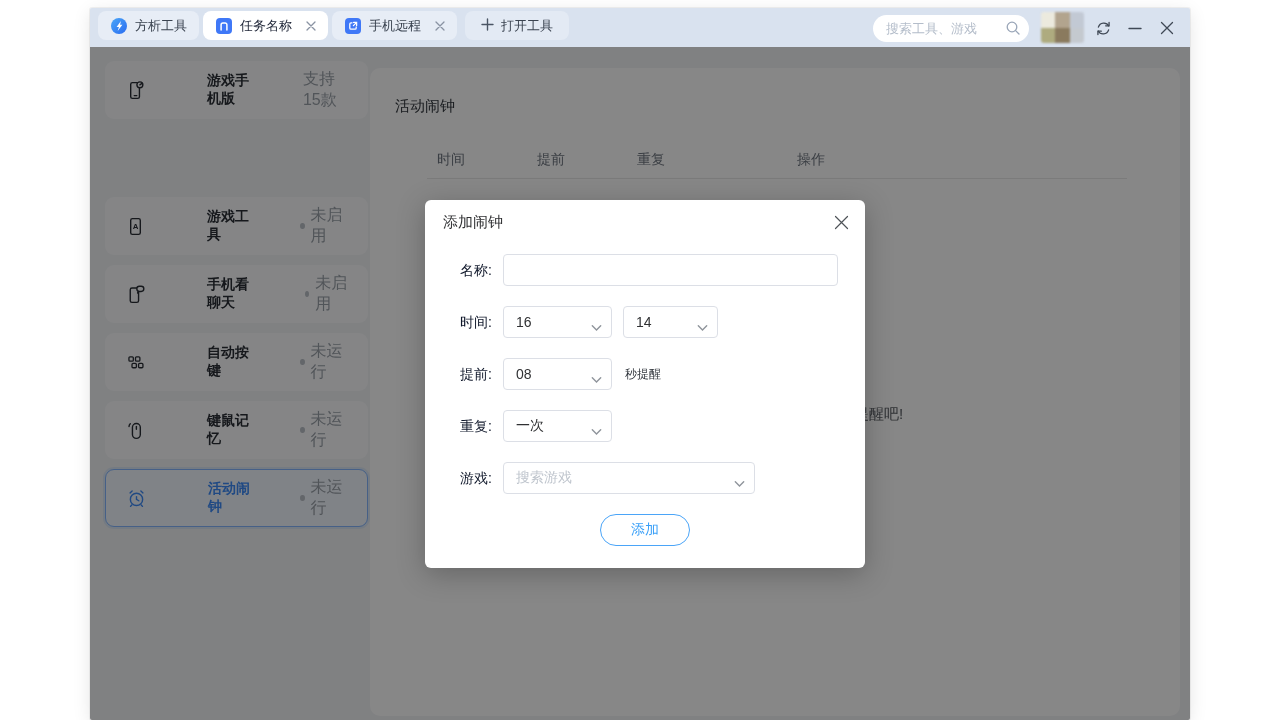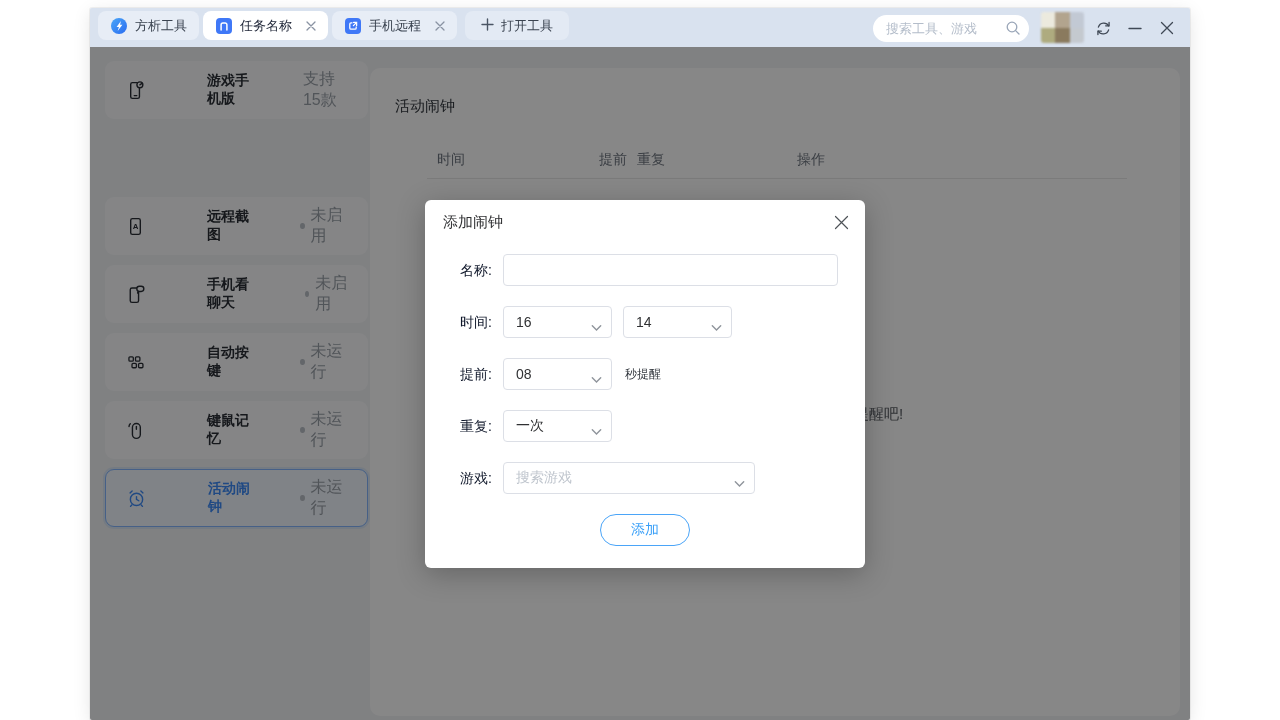--- a/index.html
+++ b/index.html
@@ -54,21 +54,21 @@
   .side-item.selected .lbl { color:#3d8bf8; }
 
   
   .main-card { position:absolute; left:280px; top:21px; width:810px; height:648px;
     background:#ffffff; border-radius:10px; }
   .main-title { position:absolute; left:25px; top:29px; font-size:15px;
     font-weight:500; color:#33383f; }
   .thead { position:absolute; left:57px; top:73px; width:700px; height:38px;
     display:flex; align-items:center; border-bottom:1px solid #e8e8e8; }
   .th { font-size:14px; color:#6f7680; padding-left:10px; }
-  .th.c1{ width:228px; } .th.c2{ width:100px; } .th.c3{ width:100px;text-align:right; }
+  .th.c1{ width:228px; } .th.c2{ width:100px; } .th.c3{ width:100px; }
   .th.c4{ width:160px; } .th.c5{ width:112px; }
   .empty-frag { position:absolute; left:484px; top:337px; font-size:15px; color:#5c6066; }
 
   
   .dim { position:absolute; left:0; top:39px; right:0; bottom:0;
     background:rgba(0,0,0,0.47); z-index:10; }
 
   
   .modal { position:absolute; left:335px; top:192px; width:440px; height:368px;
     background:#ffffff; border-radius:6px; z-index:20;
@@ -80,21 +80,21 @@
   .mlabel { position:absolute; left:0; top:0; width:67px; height:32px;
     line-height:32px; text-align:right; font-size:14px; color:#0f172a; }
   .txt-input { position:absolute; left:78px; top:0; width:335px; height:32px;
     border:1px solid #dcdfe6; border-radius:4px; outline:none; padding:0 10px;
     font-size:14px; color:#303133; font-family:inherit; }
   .sel { position:absolute; top:0; height:32px; border:1px solid #dcdfe6;
     border-radius:4px; background:#fff; display:flex; align-items:center;
     padding:0 26px 0 12px; font-size:14px; color:#303133; cursor:pointer; }
   .sel .chev { position:absolute; right:9px; top:12px; }
   .sel.w1 { left:78px; width:109px; }
-  .sel.w2 { left:198px; width:109px; }
+  .sel.w2 { left:198px; width:95px; }
   .sel.wide { left:78px; width:252px; }
   .sel .ph { color:#bfc5cd; }
   .suffix { position:absolute; left:200px; top:0; height:32px; line-height:32px;
     font-size:12px; color:#33383f; }
   .submit-btn { position:absolute; left:175px; top:314px; width:90px; height:32px;
     border-radius:16px; border:1px solid #4ba5f8; background:#ffffff;
     color:#3aa0f8; font-size:14px; font-family:inherit; cursor:pointer; }
 </style>
 </head>
 <body>
@@ -218,21 +218,21 @@
     </div>
 
 
     <div class="side-item" style="top:150px">
       <span class="icn">
         <svg width="21" height="21" viewBox="0 0 24 24" fill="none" stroke="#2b2f36" stroke-width="1.6" stroke-linecap="round">
           <rect x="6.5" y="3" width="11" height="18" rx="2"></rect>
           <text x="12" y="14.5" font-size="9" font-weight="bold" text-anchor="middle" fill="#2b2f36" stroke="none" font-family="Liberation Sans, sans-serif">A</text>
         </svg>
       </span>
-      <span class="lbl">远程截图</span>
+      <span class="lbl">游戏工具</span>
       <span class="sts">
         <span class="dot gray"></span>
         <span>未启用</span>
       </span>
     </div>
 
     <div class="side-item" style="top:218px">
       <span class="icn">
         <svg width="21" height="21" viewBox="0 0 24 24" fill="none" stroke="#2b2f36" stroke-width="1.6" stroke-linecap="round">
           <rect x="6" y="4.5" width="9.5" height="16.5" rx="2"></rect>

